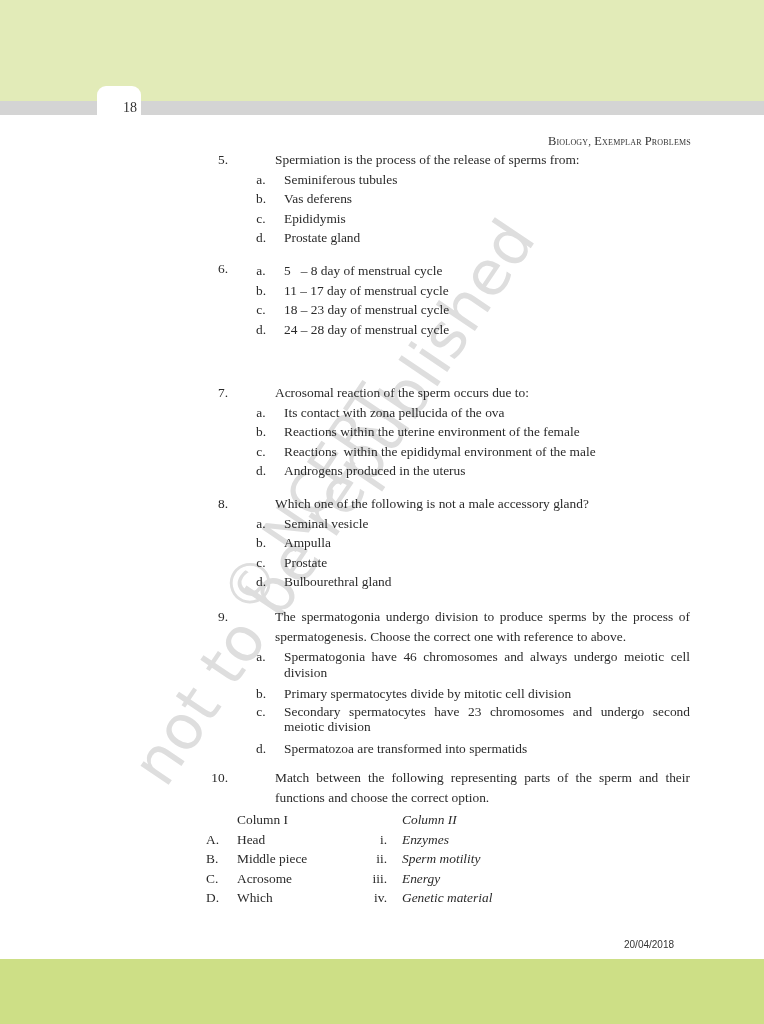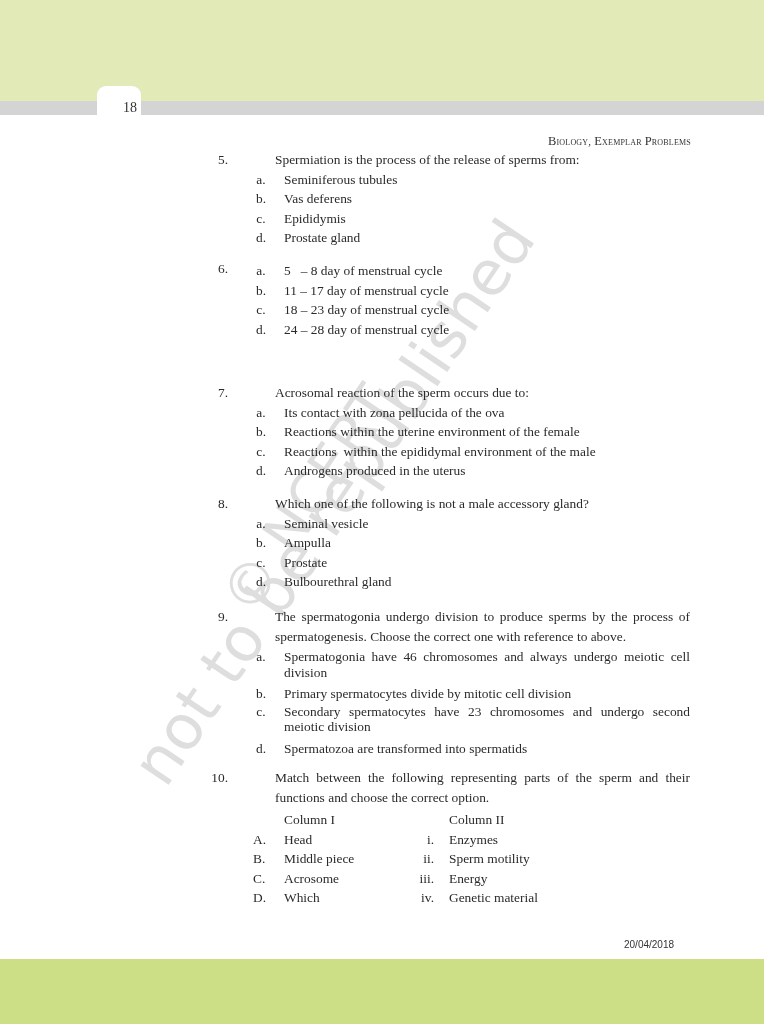--- a/index.html
+++ b/index.html
@@ -20,26 +20,26 @@
     .wm1 { left: 178px; top: 725px; font-size: 62px; transform: rotate(-56deg); }
     .wm2 { left: 262px; top: 560px; font-size: 56px; transform: rotate(-56deg); }
 
     .content { position: absolute; left: 0; top: 0; width: 764px; font-family: "Liberation Serif", "DejaVu Serif", serif; font-size: 13.4px; line-height: 19.5px; }
     .q { position: absolute; left: 200px; width: 490px; }
     .q-num { position: absolute; left: 0; width: 28px; text-align: right; }
     .q-text { margin-left: 75px; text-align: justify; }
     .opt { position: relative; margin-left: 53px; padding-left: 31px; text-align: justify; }
     .opt-label { position: absolute; left: 0; width: 16px; text-align: center; }
     .opt.tight { line-height: 15.5px; margin-bottom: 4px; padding-top: 0; }
-    .match { margin-left: 47px; position: relative; }
+    .match { position: relative; }
     .match-row { position: relative; height: 19.5px; }
     .m-left-label { position: absolute; left: 6px; }
     .m-left { position: absolute; left: 37px; }
     .m-right-label { position: absolute; left: 160px; width: 27px; text-align: right; }
-    .m-right { position: absolute; left: 202px; }
+    .m-right { position: absolute; left: 202px; font-style: italic; }
   </style>
 </head>
 <body>
 
 <div class="top-band"></div>
 <div class="grey-band"></div>
 <div class="page-tab"></div>
 <div class="page-number">18</div>
 <div class="running-head"><span class="big">B</span><span>iology, </span><span class="big">E</span><span>xemplar </span><span class="big">P</span><span>roblems</span></div>
 

